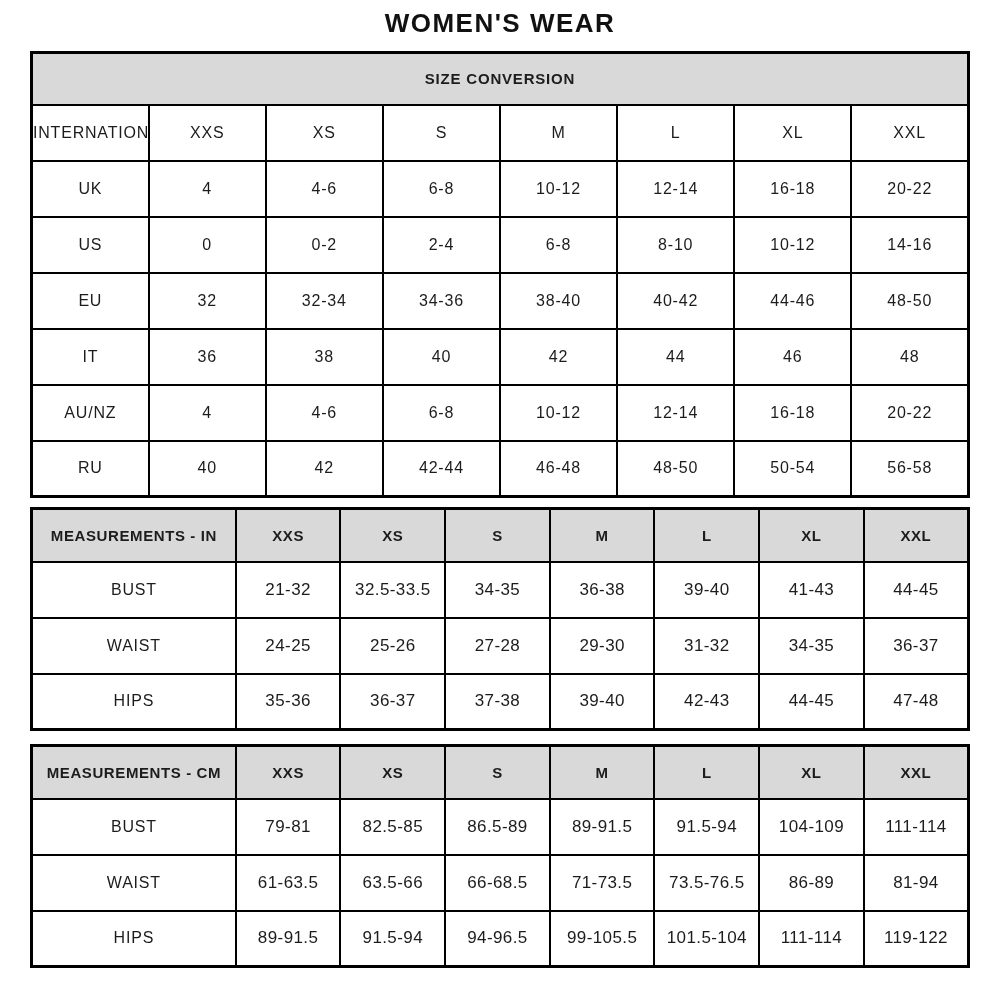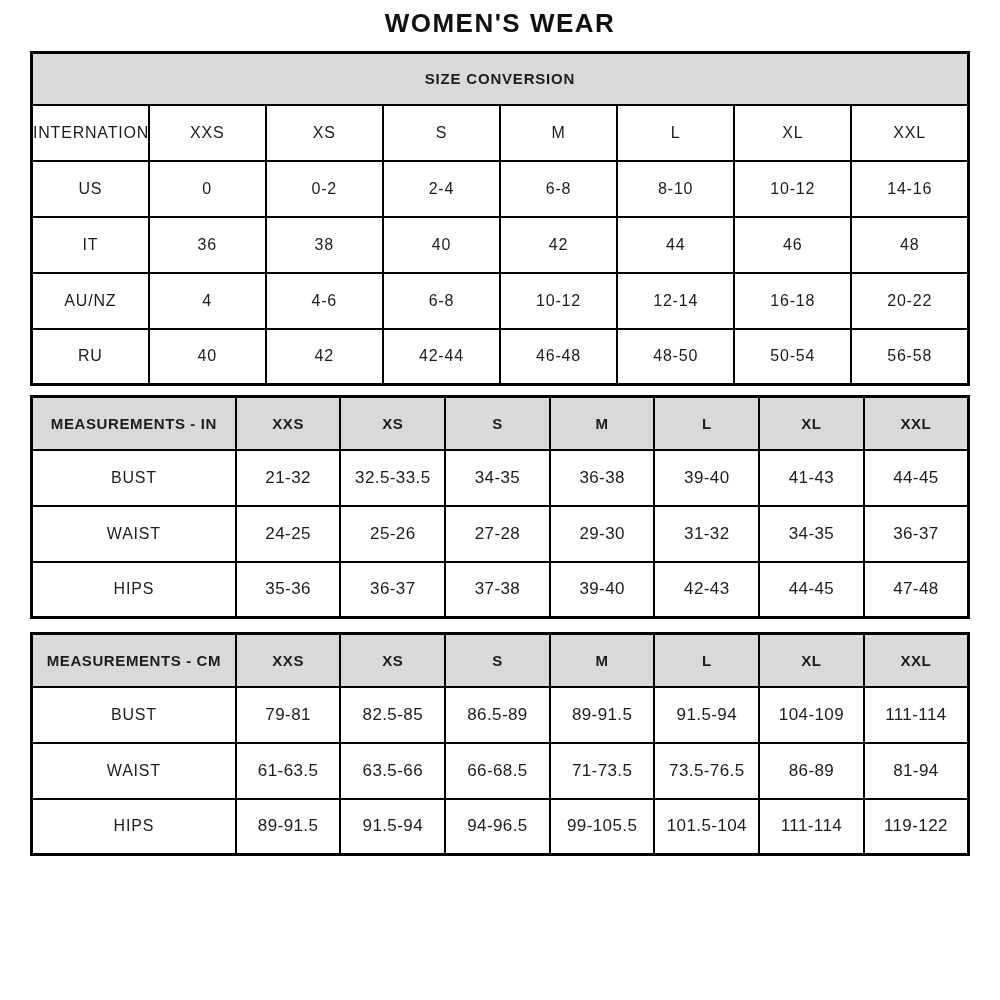--- a/index.html
+++ b/index.html
@@ -85,30 +85,50 @@
           <th class="col-head">XS</th>
           <th class="col-head">S</th>
           <th class="col-head">M</th>
           <th class="col-head">L</th>
           <th class="col-head">XL</th>
           <th class="col-head">XXL</th>
         </tr>
     </thead>
     <tbody>
         <tr>
+          <td class="row-label label-col">UK</td>
+          <td>4</td>
+          <td>4-6</td>
+          <td>6-8</td>
+          <td>10-12</td>
+          <td>12-14</td>
+          <td>16-18</td>
+          <td>20-22</td>
+        </tr>
+        <tr>
           <td class="row-label label-col">US</td>
           <td>0</td>
           <td>0-2</td>
           <td>2-4</td>
           <td>6-8</td>
           <td>8-10</td>
           <td>10-12</td>
           <td>14-16</td>
         </tr>
         <tr>
+          <td class="row-label label-col">EU</td>
+          <td>32</td>
+          <td>32-34</td>
+          <td>34-36</td>
+          <td>38-40</td>
+          <td>40-42</td>
+          <td>44-46</td>
+          <td>48-50</td>
+        </tr>
+        <tr>
           <td class="row-label label-col">IT</td>
           <td>36</td>
           <td>38</td>
           <td>40</td>
           <td>42</td>
           <td>44</td>
           <td>46</td>
           <td>48</td>
         </tr>
         <tr>

